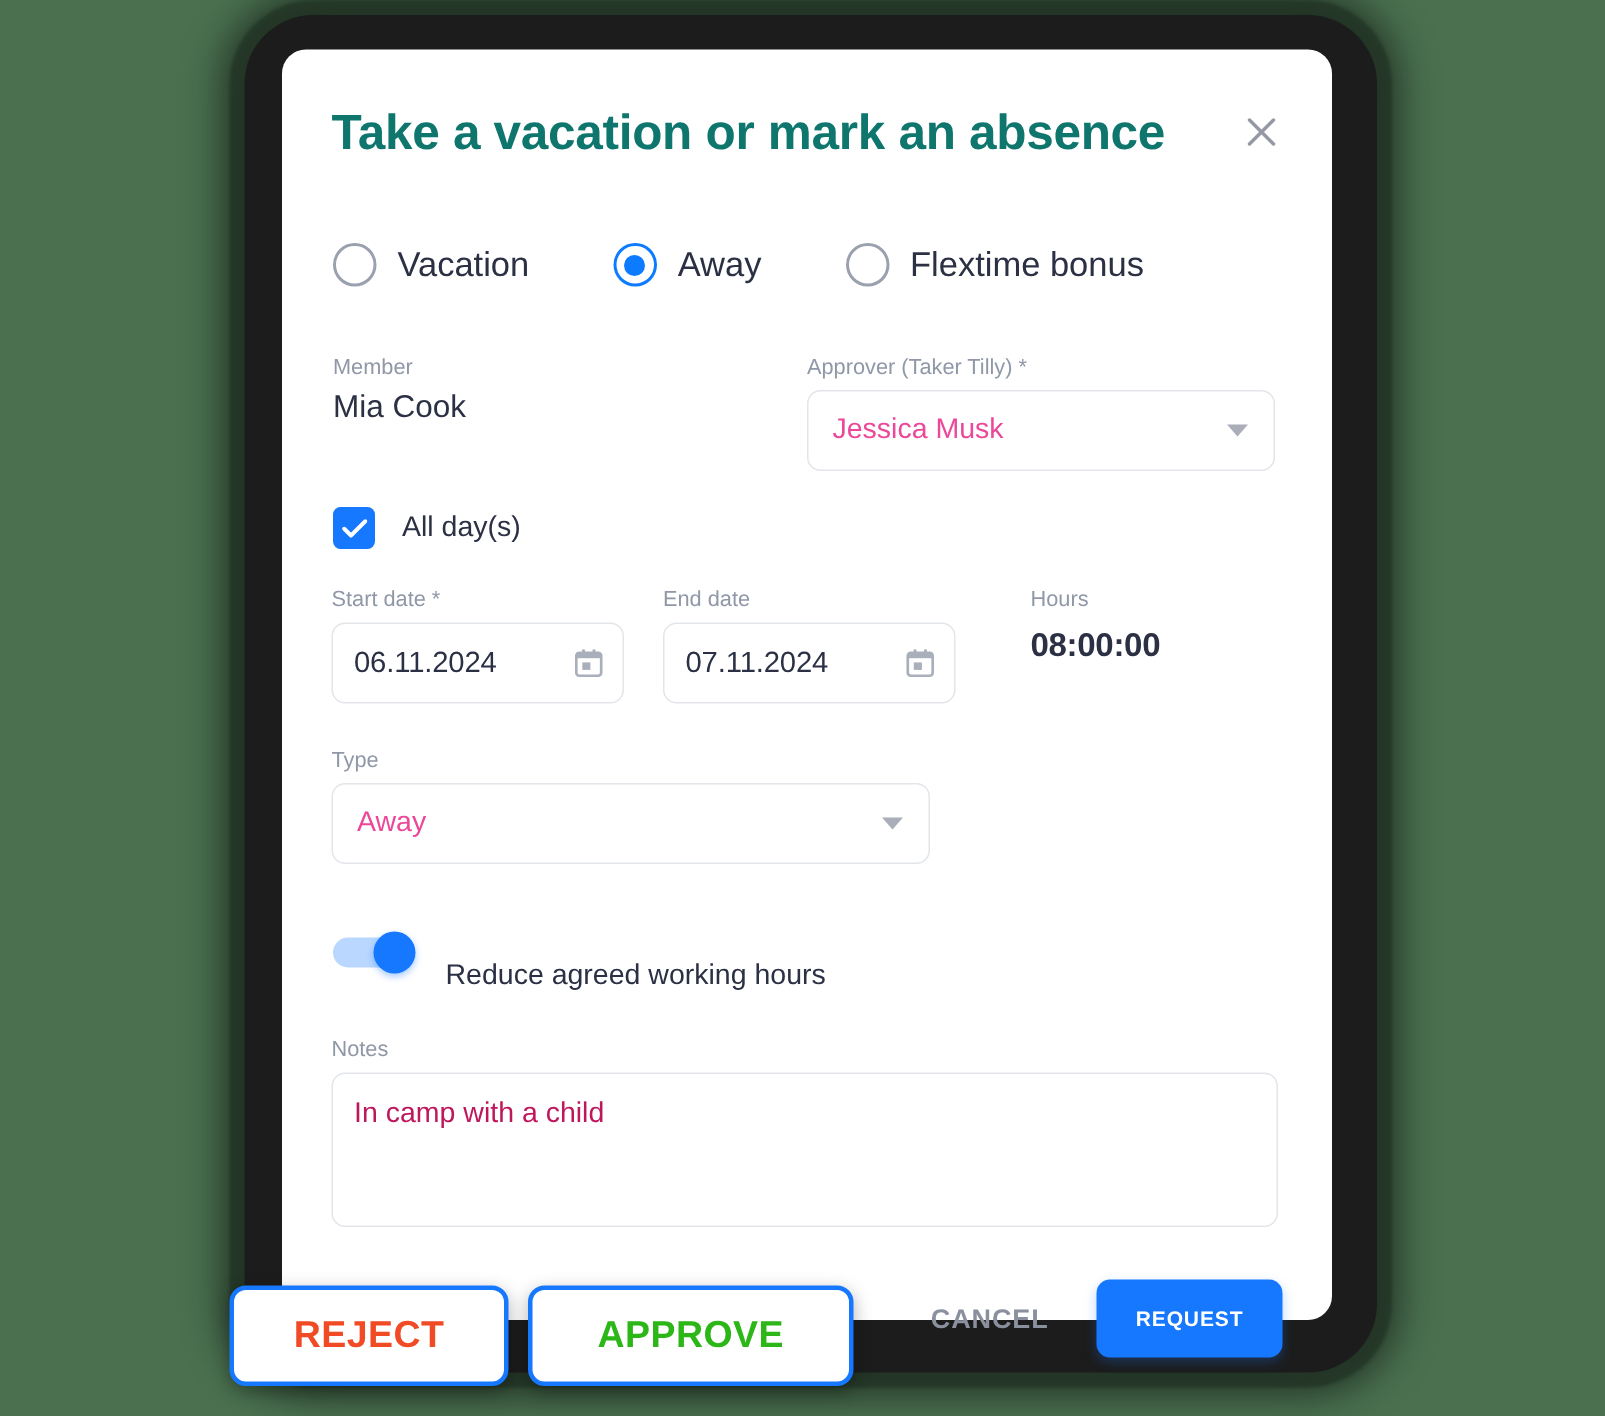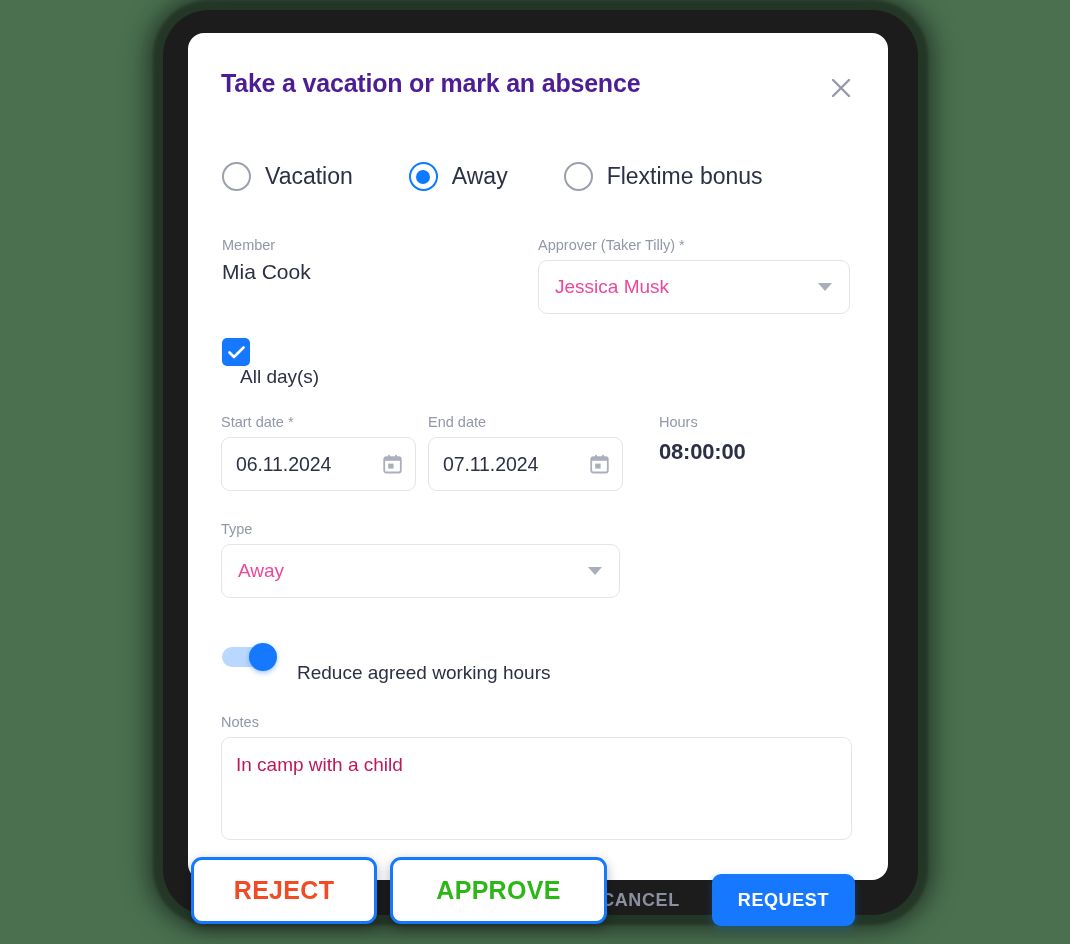--- a/index.html
+++ b/index.html
@@ -51,23 +51,23 @@
     padding: 36px 32px 0 32px;
   }
 
   .dialog-header {
     display: flex;
     align-items: flex-start;
     justify-content: space-between;
     height: 44px;
   }
   .dialog-title {
-    font-size: 25px;
+    font-size: 33px;
     font-weight: bold;
-    color: #4c1d95;
+    color: #0f766e;
     letter-spacing: -0.2px;
     padding-left: 1px;
   }
   .close-btn {
     width: 34px;
     height: 34px;
     display: flex;
     align-items: center;
     justify-content: center;
     cursor: pointer;
@@ -162,26 +162,25 @@
     border-left: 7px solid transparent;
     border-right: 7px solid transparent;
     border-top: 8px solid #a9aeb9;
     flex: none;
     margin-right: 3px;
   }
 
   
   .check-row {
     display: flex;
-    align-items: flex-start;
+    align-items: center;
     margin-top: 24px;
     padding-left: 2px;
     cursor: pointer;
     width: fit-content;
-    flex-direction: column;
   }
   .checkbox {
     width: 28px;
     height: 28px;
     border-radius: 5px;
     background: #1677ff;
     display: flex;
     align-items: center;
     justify-content: center;
     flex: none;
@@ -190,20 +189,21 @@
     font-size: 19px;
     color: #2b3044;
     margin-left: 18px;
   }
 
   
   .dates-row {
     display: flex;
     margin-top: 26px;
     padding-left: 1px;
+    gap: 14px;
   }
   .date-col { width: 195px; margin-right: 12px; }
   .date-box {
     height: 54px;
     border: 1.4px solid #e2e5ea;
     border-radius: 9px;
     background: #fff;
     display: flex;
     align-items: center;
     padding: 0 13px 0 14px;
@@ -293,21 +293,21 @@
     font-weight: bold;
     color: #8a909e;
     letter-spacing: 0.6px;
     background: none;
     border: none;
     cursor: pointer;
     padding: 12px 10px;
     font-family: "Liberation Sans", sans-serif;
   }
   .request-btn {
-    font-size: 18px;
+    font-size: 14px;
     font-weight: bold;
     color: #ffffff;
     letter-spacing: 0.6px;
     background: #1677ff;
     border: none;
     border-radius: 9px;
     cursor: pointer;
     padding: 0 26px;
     height: 52px;
     margin-left: 22px;
@@ -329,21 +329,21 @@
     background: #ffffff;
     border: 3px solid #1677ff;
     border-radius: 11px;
     font-size: 25px;
     font-weight: bold;
     letter-spacing: 0.3px;
     cursor: pointer;
     font-family: "Liberation Sans", sans-serif;
     box-shadow: 0 4px 12px rgba(0,0,0,0.30);
   }
-  .float-btn.reject { color: #f04b25; margin-left: 38px; }
+  .float-btn.reject { color: #f04b25; }
   .float-btn.approve { color: #2cb618; width: 217px; }
 </style>
 </head>
 <body>
 
 <div class="frame-noise"></div>
 <div class="device-frame"></div>
 
 <div class="dialog">
 

